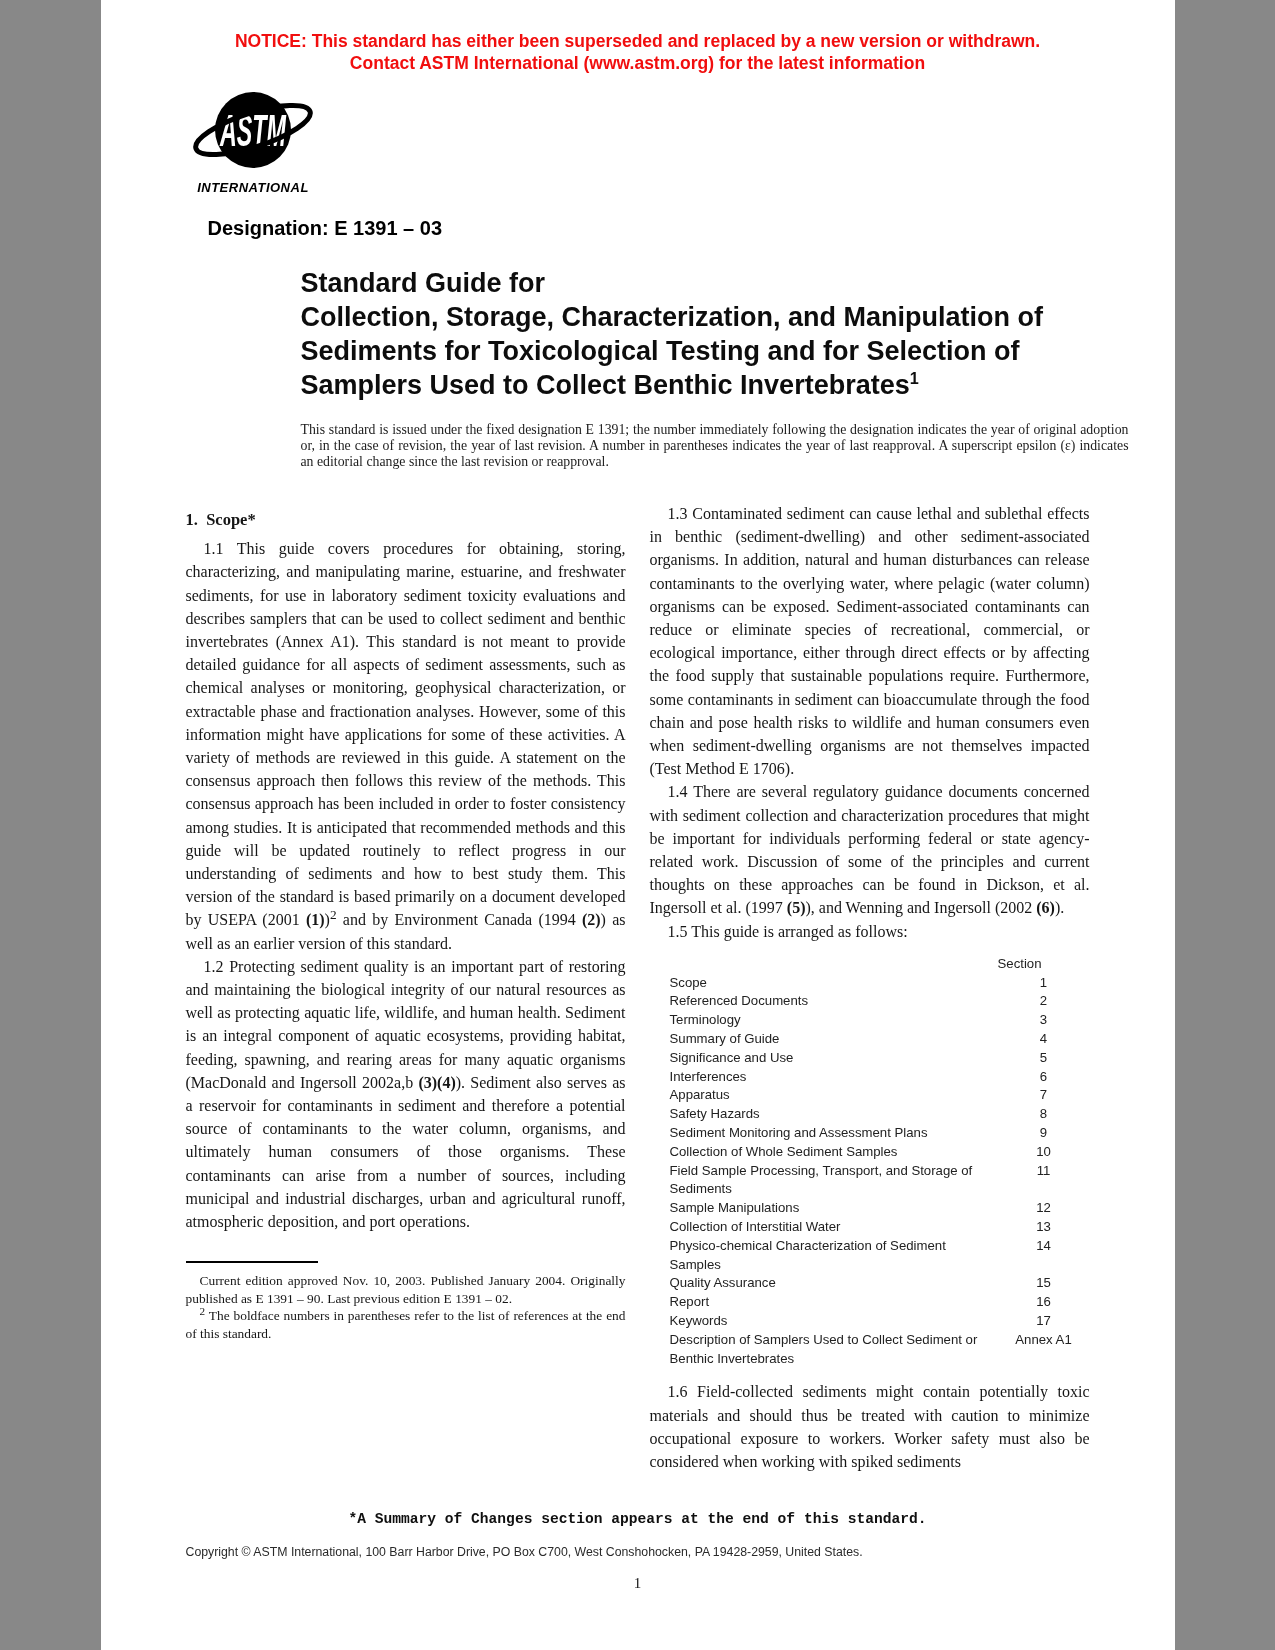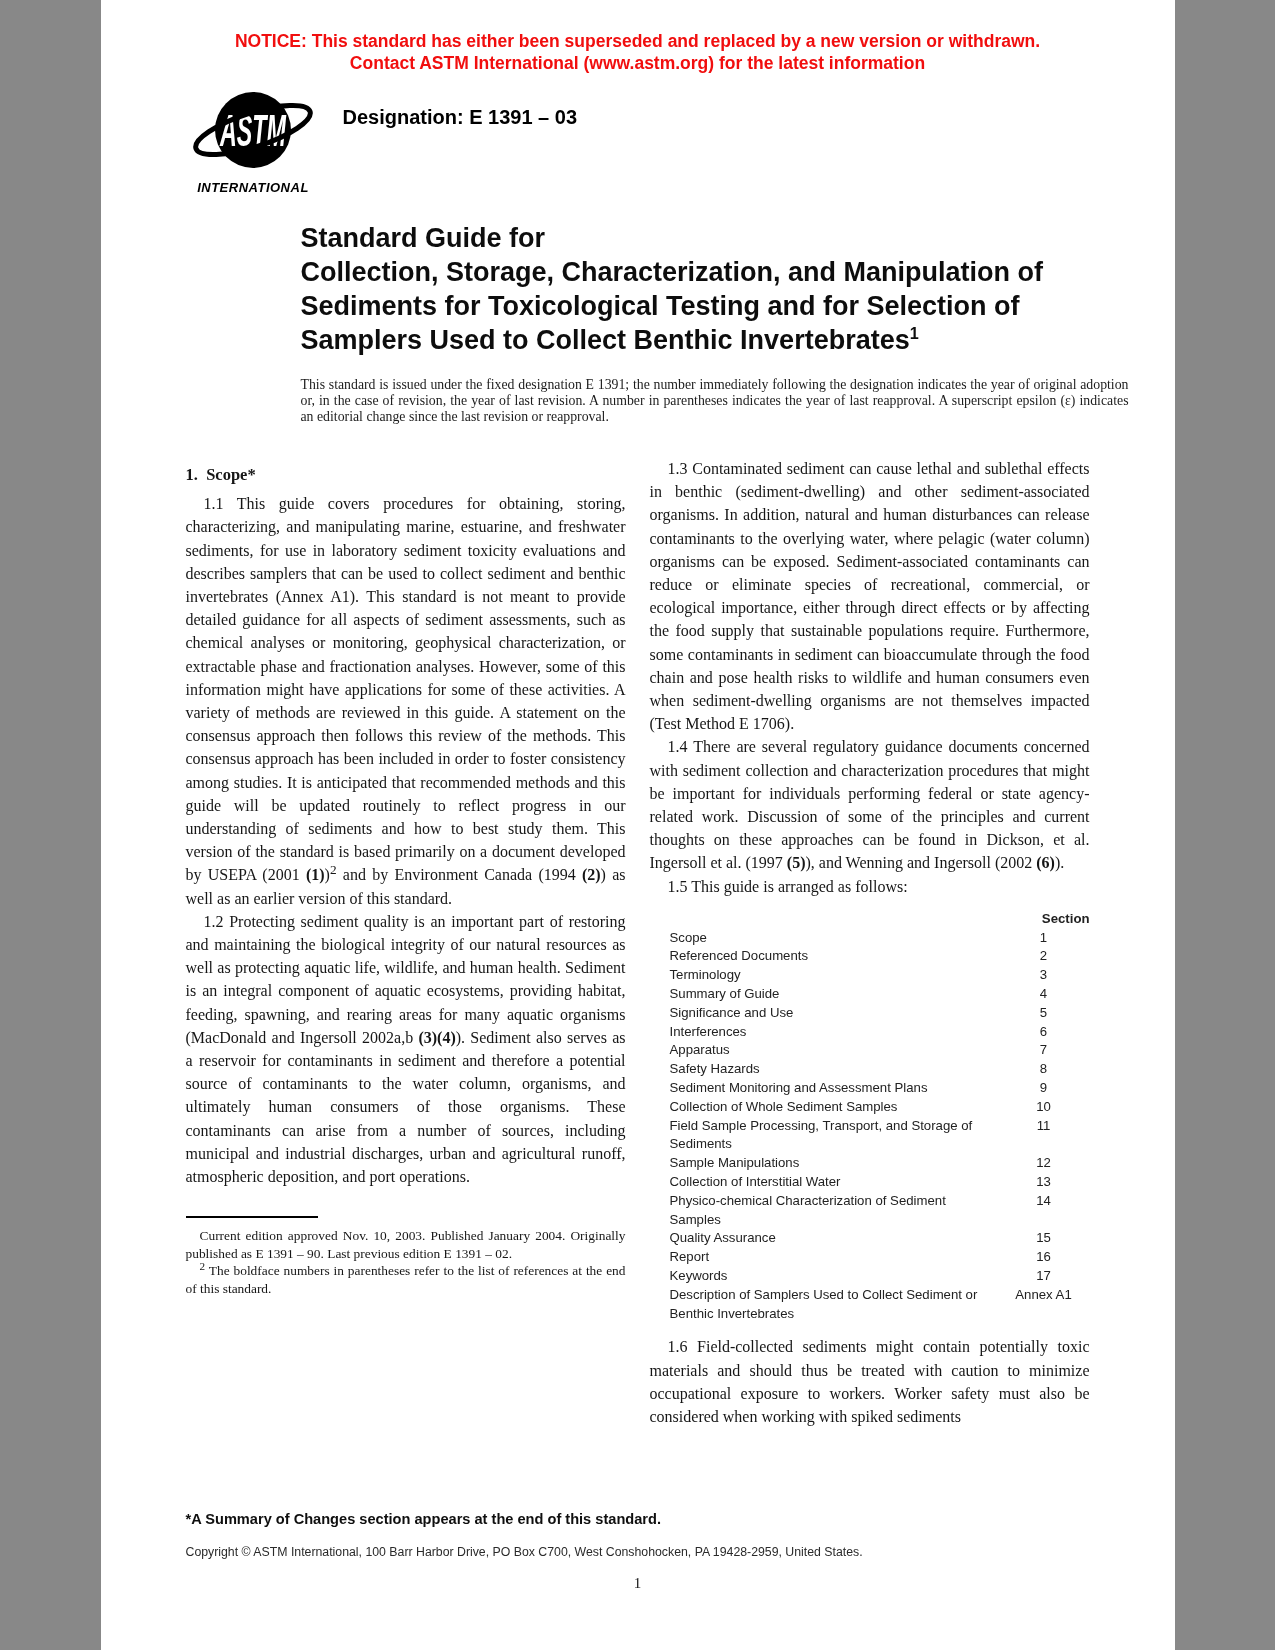--- a/index.html
+++ b/index.html
@@ -9,21 +9,21 @@
     position:relative; overflow:hidden; color:#161616;
     font-family:"Liberation Serif", serif;
   }
   
   .notice {
     margin-top:30px; text-align:center;
     font-family:"Liberation Sans", sans-serif; font-weight:bold;
     font-size:17.5px; line-height:22px; color:var(--notice-color, #f10e0e);
   }
   
-  .header-row { display:flex; align-items:flex-start; margin:10px 0 0 85px; }
+  .header-row { display:flex; align-items:flex-start; margin:10px 0 0 85px;flex-direction:column; }
   .logo-wrap { width:135px; text-align:center; }
   .logo-sub {
     font-family:"Liberation Sans", sans-serif; font-weight:bold; font-style:italic;
     font-size:13px; letter-spacing:0.5px; margin-top:-4px; color:#000;
   }
   .designation {
     margin:22px 0 0 22px; font-family:"Liberation Sans", sans-serif;
     font-weight:bold; font-size:20px; color:#000;
   }
   
@@ -50,26 +50,26 @@
   .footnote-rule { width:132px; border-top:2px solid #000; margin-bottom:9px; }
   .footnote-block p { text-indent:14px; }
   
   .toc {
     font-family:"Liberation Sans", sans-serif; font-size:13.2px; line-height:18.8px;
     margin:12px 0 12px 20px; text-align:left; color:#222;
   }
   .toc-row { display:flex; align-items:flex-start; }
   .toc-label { flex:1; padding-right:10px; }
   .toc-num { width:92px; text-align:center; white-space:nowrap; }
-  .toc-header .toc-num { text-align:right;font-weight:bold; }
+  .toc-header .toc-num { text-align:left; }
   
   .footer { position:absolute; left:85px; right:85px; bottom:58px; }
   .summary-line {
-    font-weight:bold; font-size:14.6px;
-    font-family:Liberation Sans, sans-serif; color:#0f0f0f;
+    text-align:center; font-weight:bold; font-size:14.6px;
+    font-family:Liberation Mono, monospace; color:#0f0f0f;
   }
   .copyright {
     margin-top:18px; font-family:"Liberation Sans", sans-serif;
     font-size:12.3px; color:#2a2a2a;
   }
   .page-num { margin-top:16px; text-align:center; font-size:15px; }
 </style>
 </head>
 <body>
 

